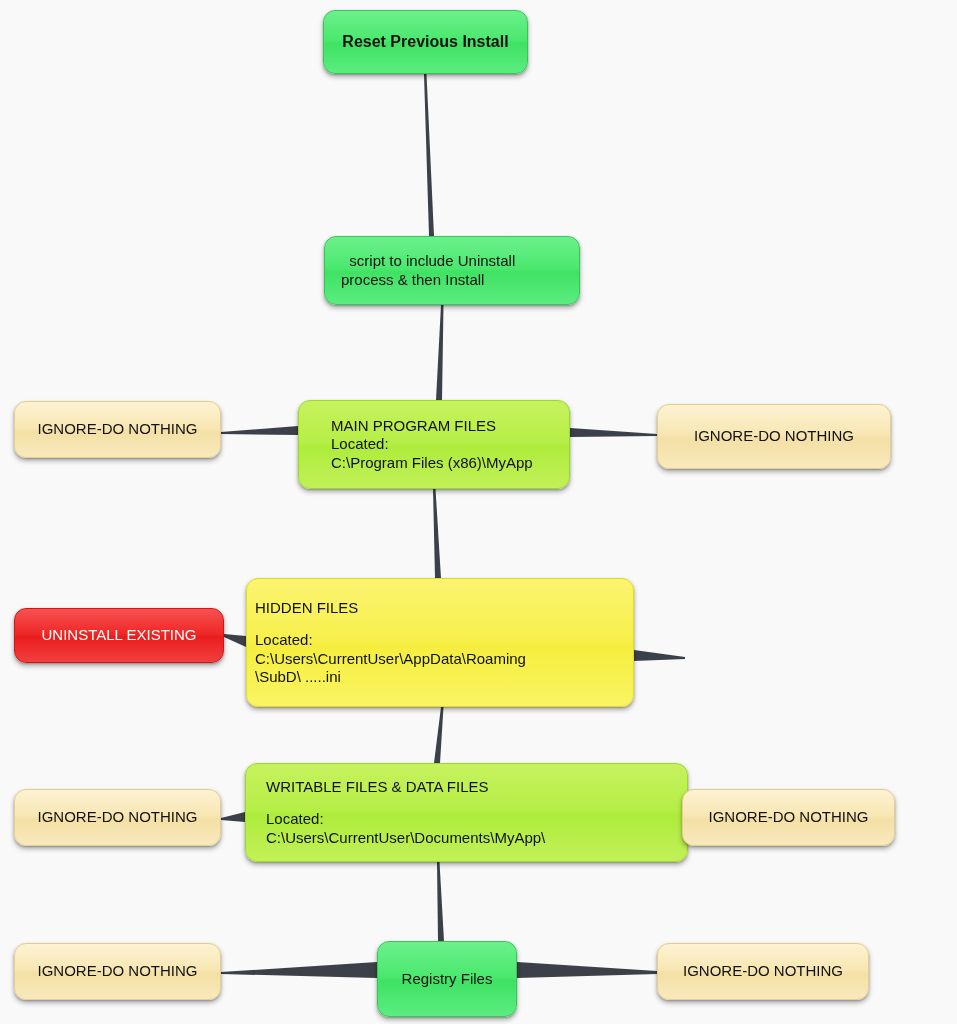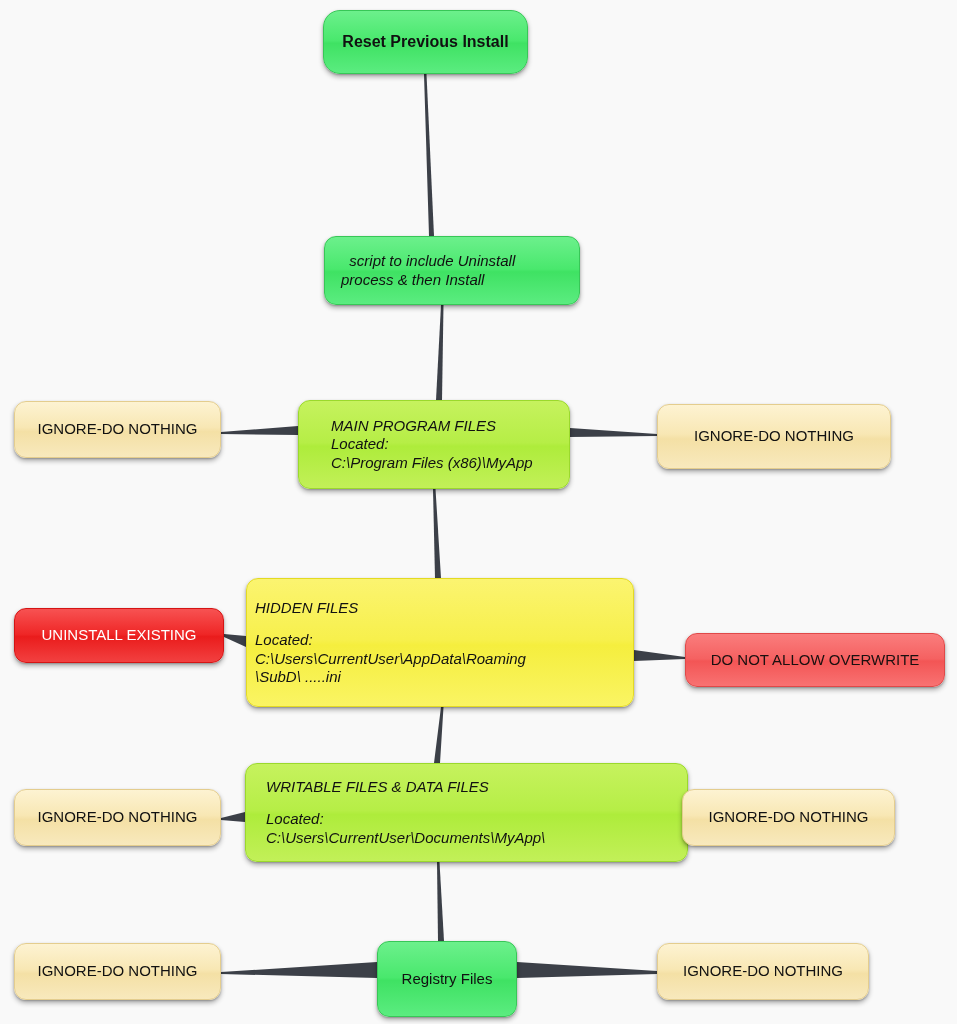--- a/index.html
+++ b/index.html
@@ -69,25 +69,25 @@
     border: 1px solid #d51414;
     color: #ffffff;
   }
   .sk-red-light {
     background: linear-gradient(to bottom, #fa7d7d 0%, #f56161 48%, #f35555 52%, #f87272 100%);
     border: 1px solid #e04848;
     color: #1a1010;
   }
 
   .t-center { text-align: center; align-items: center; }
-  .t-left   { text-align: center;  align-items: flex-start; font-style: italic; }
+  .t-left   { text-align: center;  align-items: flex-start; }
   .fs-16 { font-size: 16px; }
   .fs-15 { font-size: 15px; }
 
-  .w-bold { font-weight: 600; border-radius: 17px; }
+  .w-bold { font-weight: 600; }
 </style>
 </head>
 <body style="background: rgb(249, 249, 249);">
 
 <div id="canvas">
 
   <svg id="edges" viewBox="0 0 957 1024">
 
     <polygon points="424,74 426.5,74 434,236 429,236" fill="#3c4048"></polygon>
 
@@ -140,23 +140,20 @@
     <span class="blank"></span>
     <span class="line">Located:</span>
     <span class="line">C:\Users\CurrentUser\AppData\Roaming</span>
     <span class="line">\SubD\ .....ini</span>
   </div>
 
   <div class="node sk-red t-center fs-15" style="left:14px; top:608px; width:210px; height:55px;">
     <span class="line">UNINSTALL EXISTING</span>
   </div>
 
-  <div class="node sk-red-light t-center fs-15" style="left:685px; top:633px; width:260px; height:54px;">
-    <span class="line">DO NOT ALLOW OVERWRITE</span>
-  </div>
 
   <div class="node sk-lime t-left fs-15" style="left:245px; top:763px; width:443px; height:99px; padding-left:20px;">
     <span class="line">WRITABLE FILES &amp; DATA FILES</span>
     <span class="blank"></span>
     <span class="line">Located:</span>
     <span class="line">C:\Users\CurrentUser\Documents\MyApp\</span>
   </div>
 
   <div class="node sk-tan t-center fs-15" style="left:14px; top:789px; width:207px; height:57px;">
     <span class="line">IGNORE-DO NOTHING</span>

